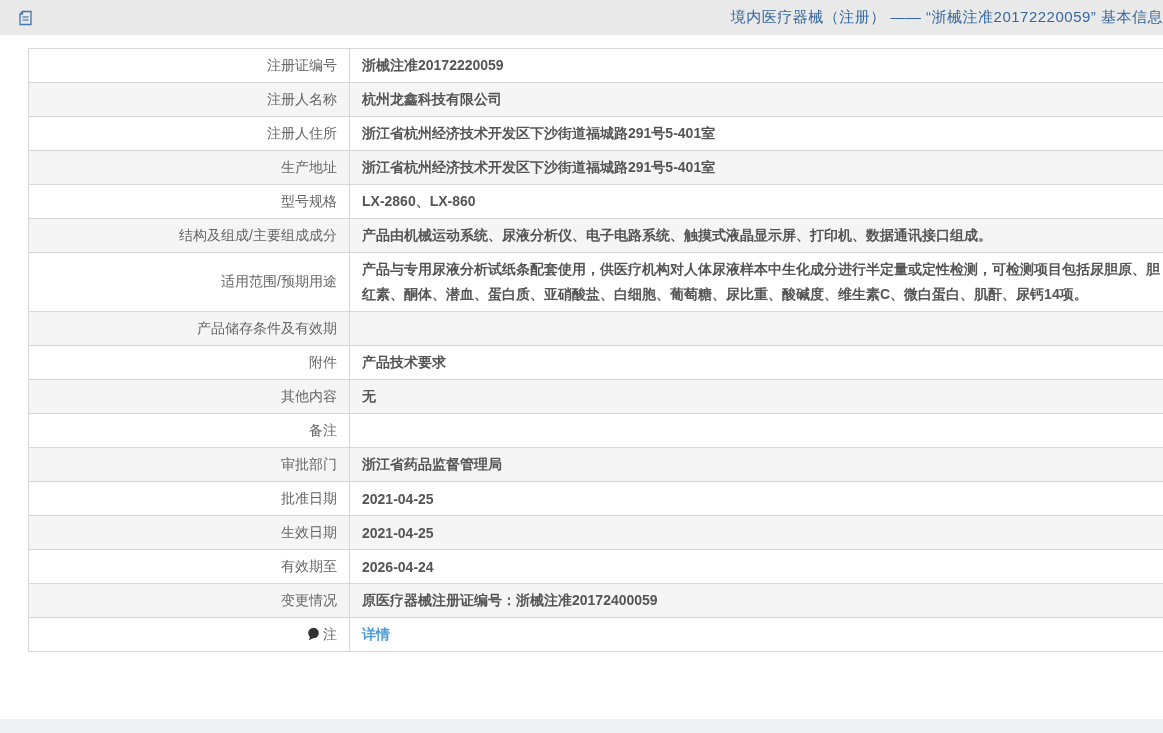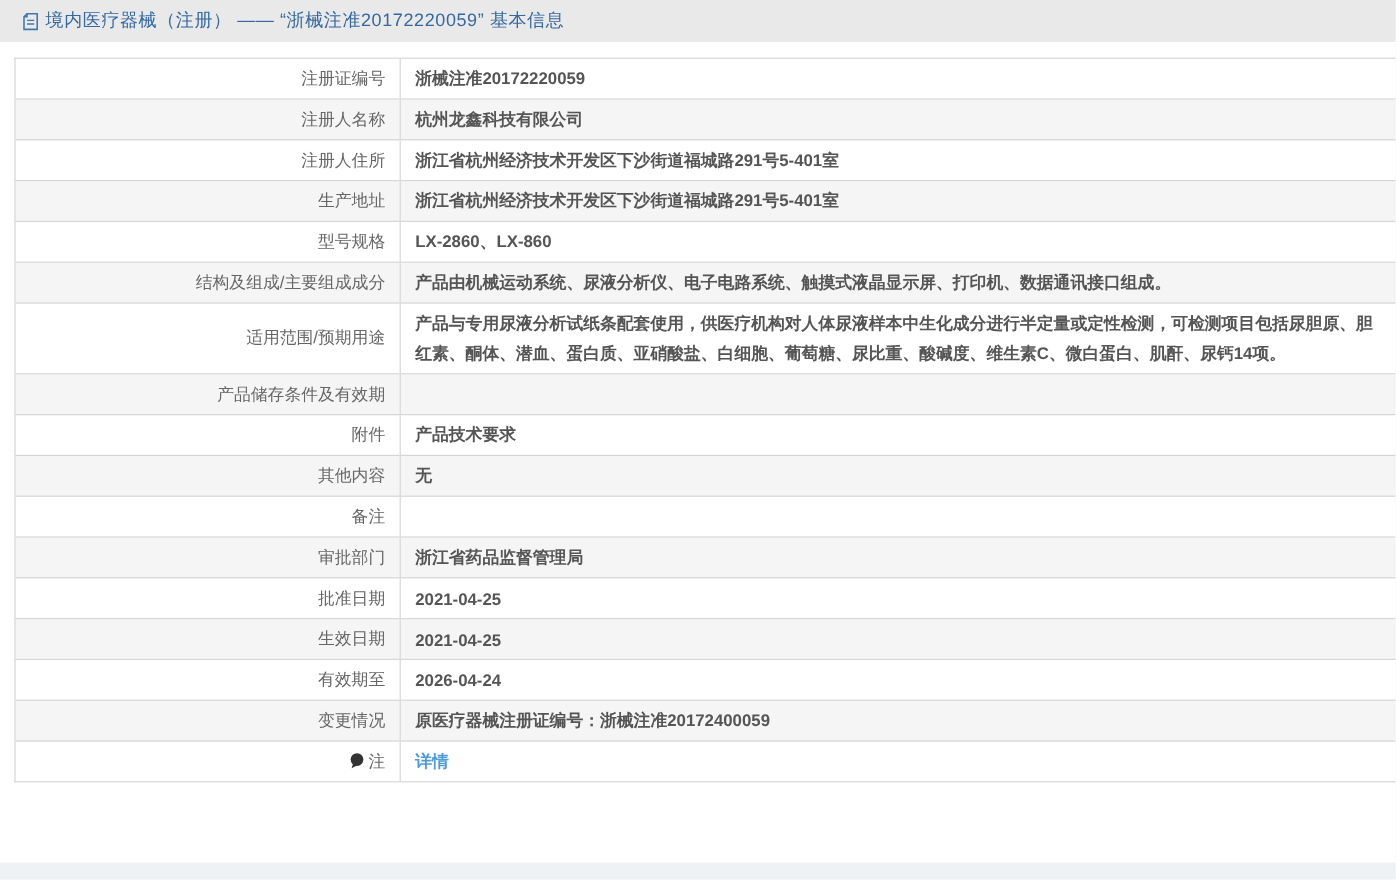--- a/index.html
+++ b/index.html
@@ -23,34 +23,35 @@
     background:#ffffff;
     width:1163px;
     height:719px;
   }
   .header-bar{
     height:35px;
     background:var(--header-bar-bg);
     display:flex;
     align-items:center;
     padding-left:18px;
+    justify-content:space-between;
   }
   .doc-icon{
     display:inline-flex;
     align-items:center;
     margin-right:5px;
     flex:0 0 auto;
   }
   .header-title{
     color:var(--header-text);
     font-size:15px;
     letter-spacing:0.5px;
   }
   .table-wrap{
-    padding:13px 0 0 12px;
+    padding:13px 0 0 28px;
   }
   table.info-table{
     border-collapse:collapse;
     width:1151px;
     table-layout:fixed;
   }
   table.info-table{
     border-top:1px solid var(--border);
     border-left:1px solid var(--border);
     border-bottom:1px solid var(--border);

